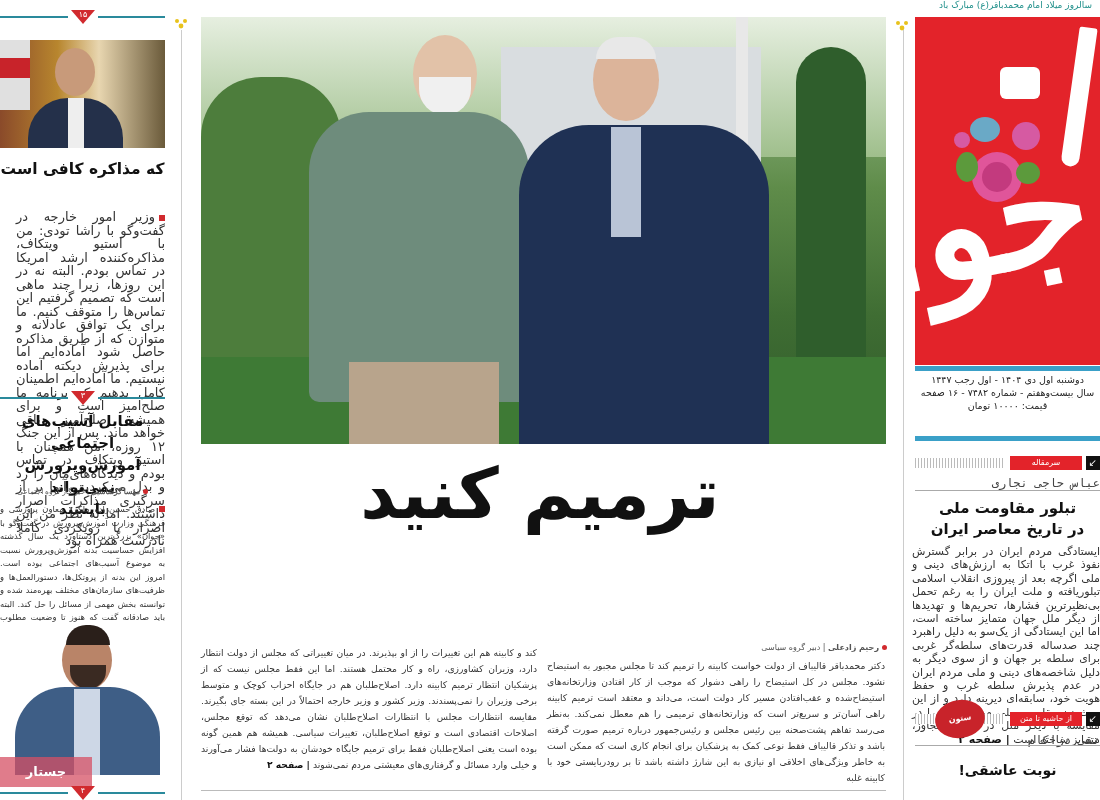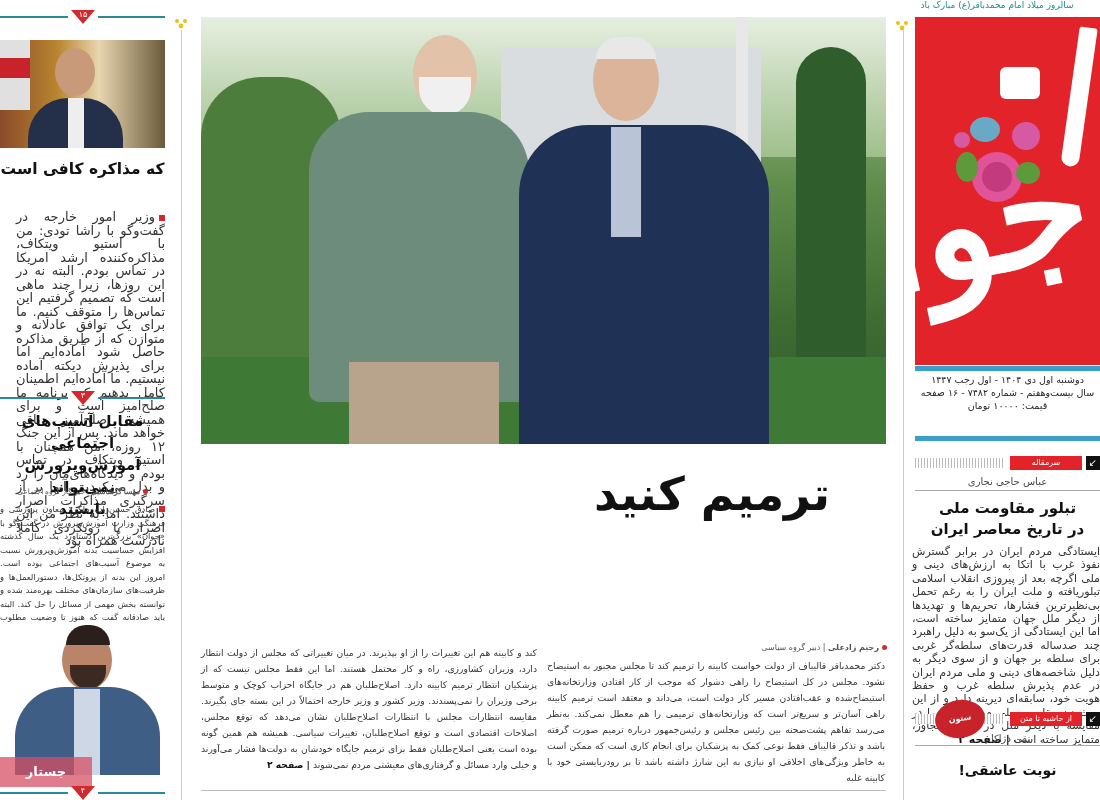--- a/index.html
+++ b/index.html
@@ -1,51 +1,51 @@
 <!DOCTYPE html>
 <html lang="fa" dir="rtl"><head>
 <meta charset="utf-8">
 <style>
   * { box-sizing: border-box; margin: 0; padding: 0; }
   html, body { width: 1100px; height: 800px; overflow: hidden; background: #ffffff; }
   body { font-family: "DejaVu Sans", sans-serif; color: #222; position: relative; direction: rtl; }
   .abs { position: absolute; }
   
-  .top-note { right: 8px; top: 0; width: 190px; height: 14px; font-size: 9px; color: #1f8f8a; text-align: center; white-space: nowrap; }
+  .top-note { right: 8px; top: 0; width: 190px; height: 14px; font-size: 9px; color: #1f8f8a; text-align: right; white-space: nowrap; }
   .logo { right: 0; top: 17px; width: 185px; height: 348px; background: #e3232a; overflow: hidden; }
   .logo .glyph { position: absolute; font-family: "DejaVu Serif", serif; color: #fff; font-weight: bold; }
   .logo .g1 { right: 10px; top: 140px; font-size: 150px; line-height: 150px; transform: rotate(-12deg); }
   .logo .g2 { right: 12px; top: 10px; width: 18px; height: 140px; background:#fff; border-radius: 10px 10px 40px 40px; transform: rotate(8deg); }
   .logo .g3 { right: 60px; top: 50px; width: 40px; height: 32px; background:#fff; border-radius: 6px; }
   .flower { position: absolute; right: 60px; top: 100px; width: 90px; height: 95px; }
   .flower .petal { position:absolute; border-radius:50%; }
   .blue-bar { right: 0; height: 5px; background: #3aa0c8; }
   .masthead-info { right: 0; top: 373px; width: 185px; font-size: 9.5px; line-height: 13px; text-align: center; color: #222; }
   .section-row { right: 0; width: 185px; height: 14px; }
   .section-row .hatch { position:absolute; left: 0; top: 2px; width: 90px; height: 10px;
      background: repeating-linear-gradient(90deg, #bbb 0 1px, #fff 1px 3px); }
   .section-row .tag { position:absolute; right: 18px; top: 0; width: 72px; height: 14px; background: #e3232a; color:#fff; font-size: 8px; text-align:center; line-height: 14px; }
   .section-row .arrow { position:absolute; right: 0; top: 0; width: 14px; height: 14px; background:#111; color:#fff; font-size: 10px; line-height: 14px; text-align:center; }
-  .author { font-size: 10px; color: #444; text-align: center; }
+  .author { font-size: 12px; color: #444; text-align: right; font-family: Liberation Mono, monospace; }
   .hline { height: 1px; background: #aaa; }
   .col-title { font-weight: bold; text-align: center; color: #111; }
   .body-text { font-size: 11px; line-height: 13.4px; text-align: justify; color: #333; }
   .stamp { left: 935px; top: 700px; width: 50px; height: 38px; border-radius: 50%; background: #c8232a; color:#fff; font-size: 8px; font-weight:bold; text-align:center; line-height: 38px; transform: rotate(-8deg); }
   .vrule { width: 1px; background: #ccc; }
   
   .page-marker { height: 16px; }
   .page-marker .line { position:absolute; top: 6px; height: 2px; background: #2a8a9c; }
   .page-marker .tri { position:absolute; top: 0; width: 0; height: 0; border-left: 12px solid transparent; border-right: 12px solid transparent; border-top: 14px solid #d12a2e; }
   .page-marker .num { position:absolute; top: 0; width: 24px; text-align:center; color:#fff; font-size: 8px; }
   .photo { overflow: hidden; }
   .bullet-sq { display:inline-block; width: 6px; height: 6px; background:#d12a2e; margin-left: 4px; }
   .dot { display:inline-block; width: 5px; height: 5px; border-radius: 50%; background:#d12a2e; margin-left: 3px; }
   
   .main-photo { left: 201px; top: 17px; width: 685px; height: 427px; background: linear-gradient(180deg, #a8c79c 0%, #5f8c4a 40%, #3f6d33 70%, #2f5a2a 100%); overflow:hidden; }
-  .headline { left: 250px; top: 455px; width: 580px; text-align: right; font-weight: bold; font-size: 46px; line-height: 78px; color: #111; font-family: "DejaVu Sans", sans-serif; }
+  .headline { left: 250px; top: 455px; width: 580px; text-align: center; font-weight: bold; font-size: 70px; line-height: 78px; color: #111; font-family: "DejaVu Sans", sans-serif; }
   .byline { font-size: 8px; color: #555; }
   .yellow-ornament { width: 12px; height: 10px; }
 </style>
 </head>
 <body>
 
 <div class="abs top-note">سالروز میلاد امام محمدباقر(ع) مبارک باد</div>
 <div class="abs yellow-ornament" style="left:896px;top:16px;">
   <svg width="12" height="10" viewBox="0 0 12 10">
       <circle cx="2" cy="2" r="2" fill="#e8c21c"></circle>

